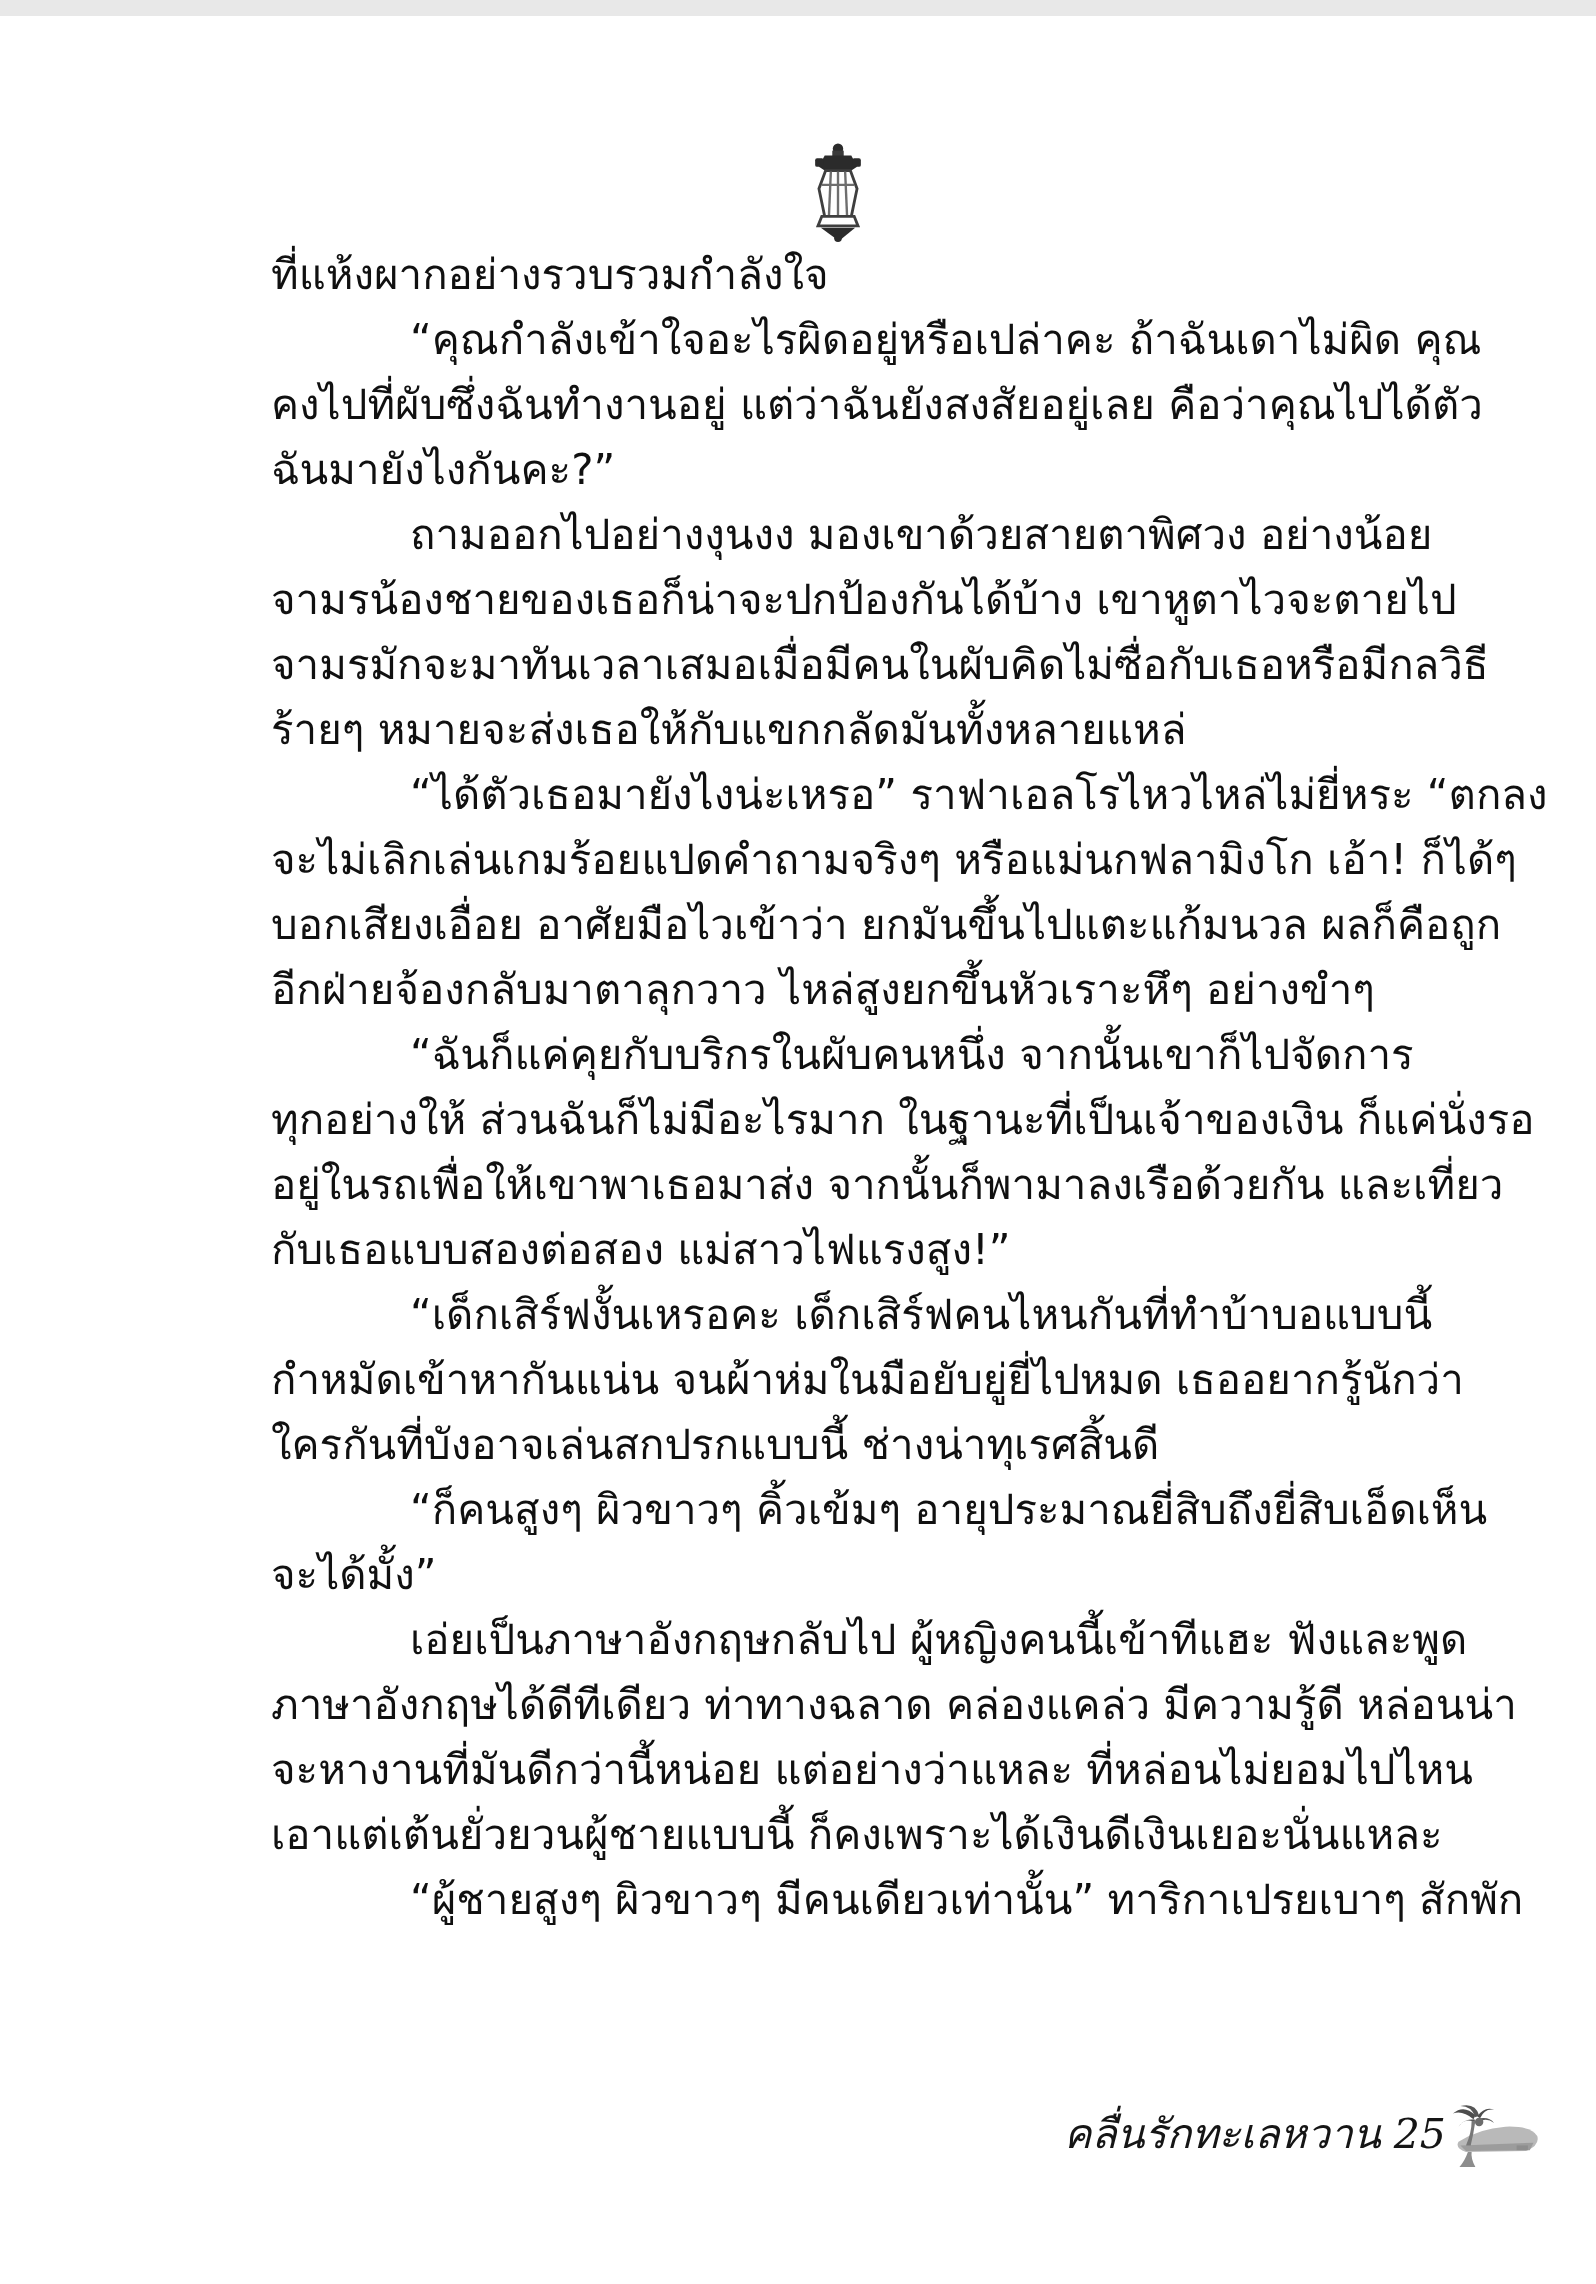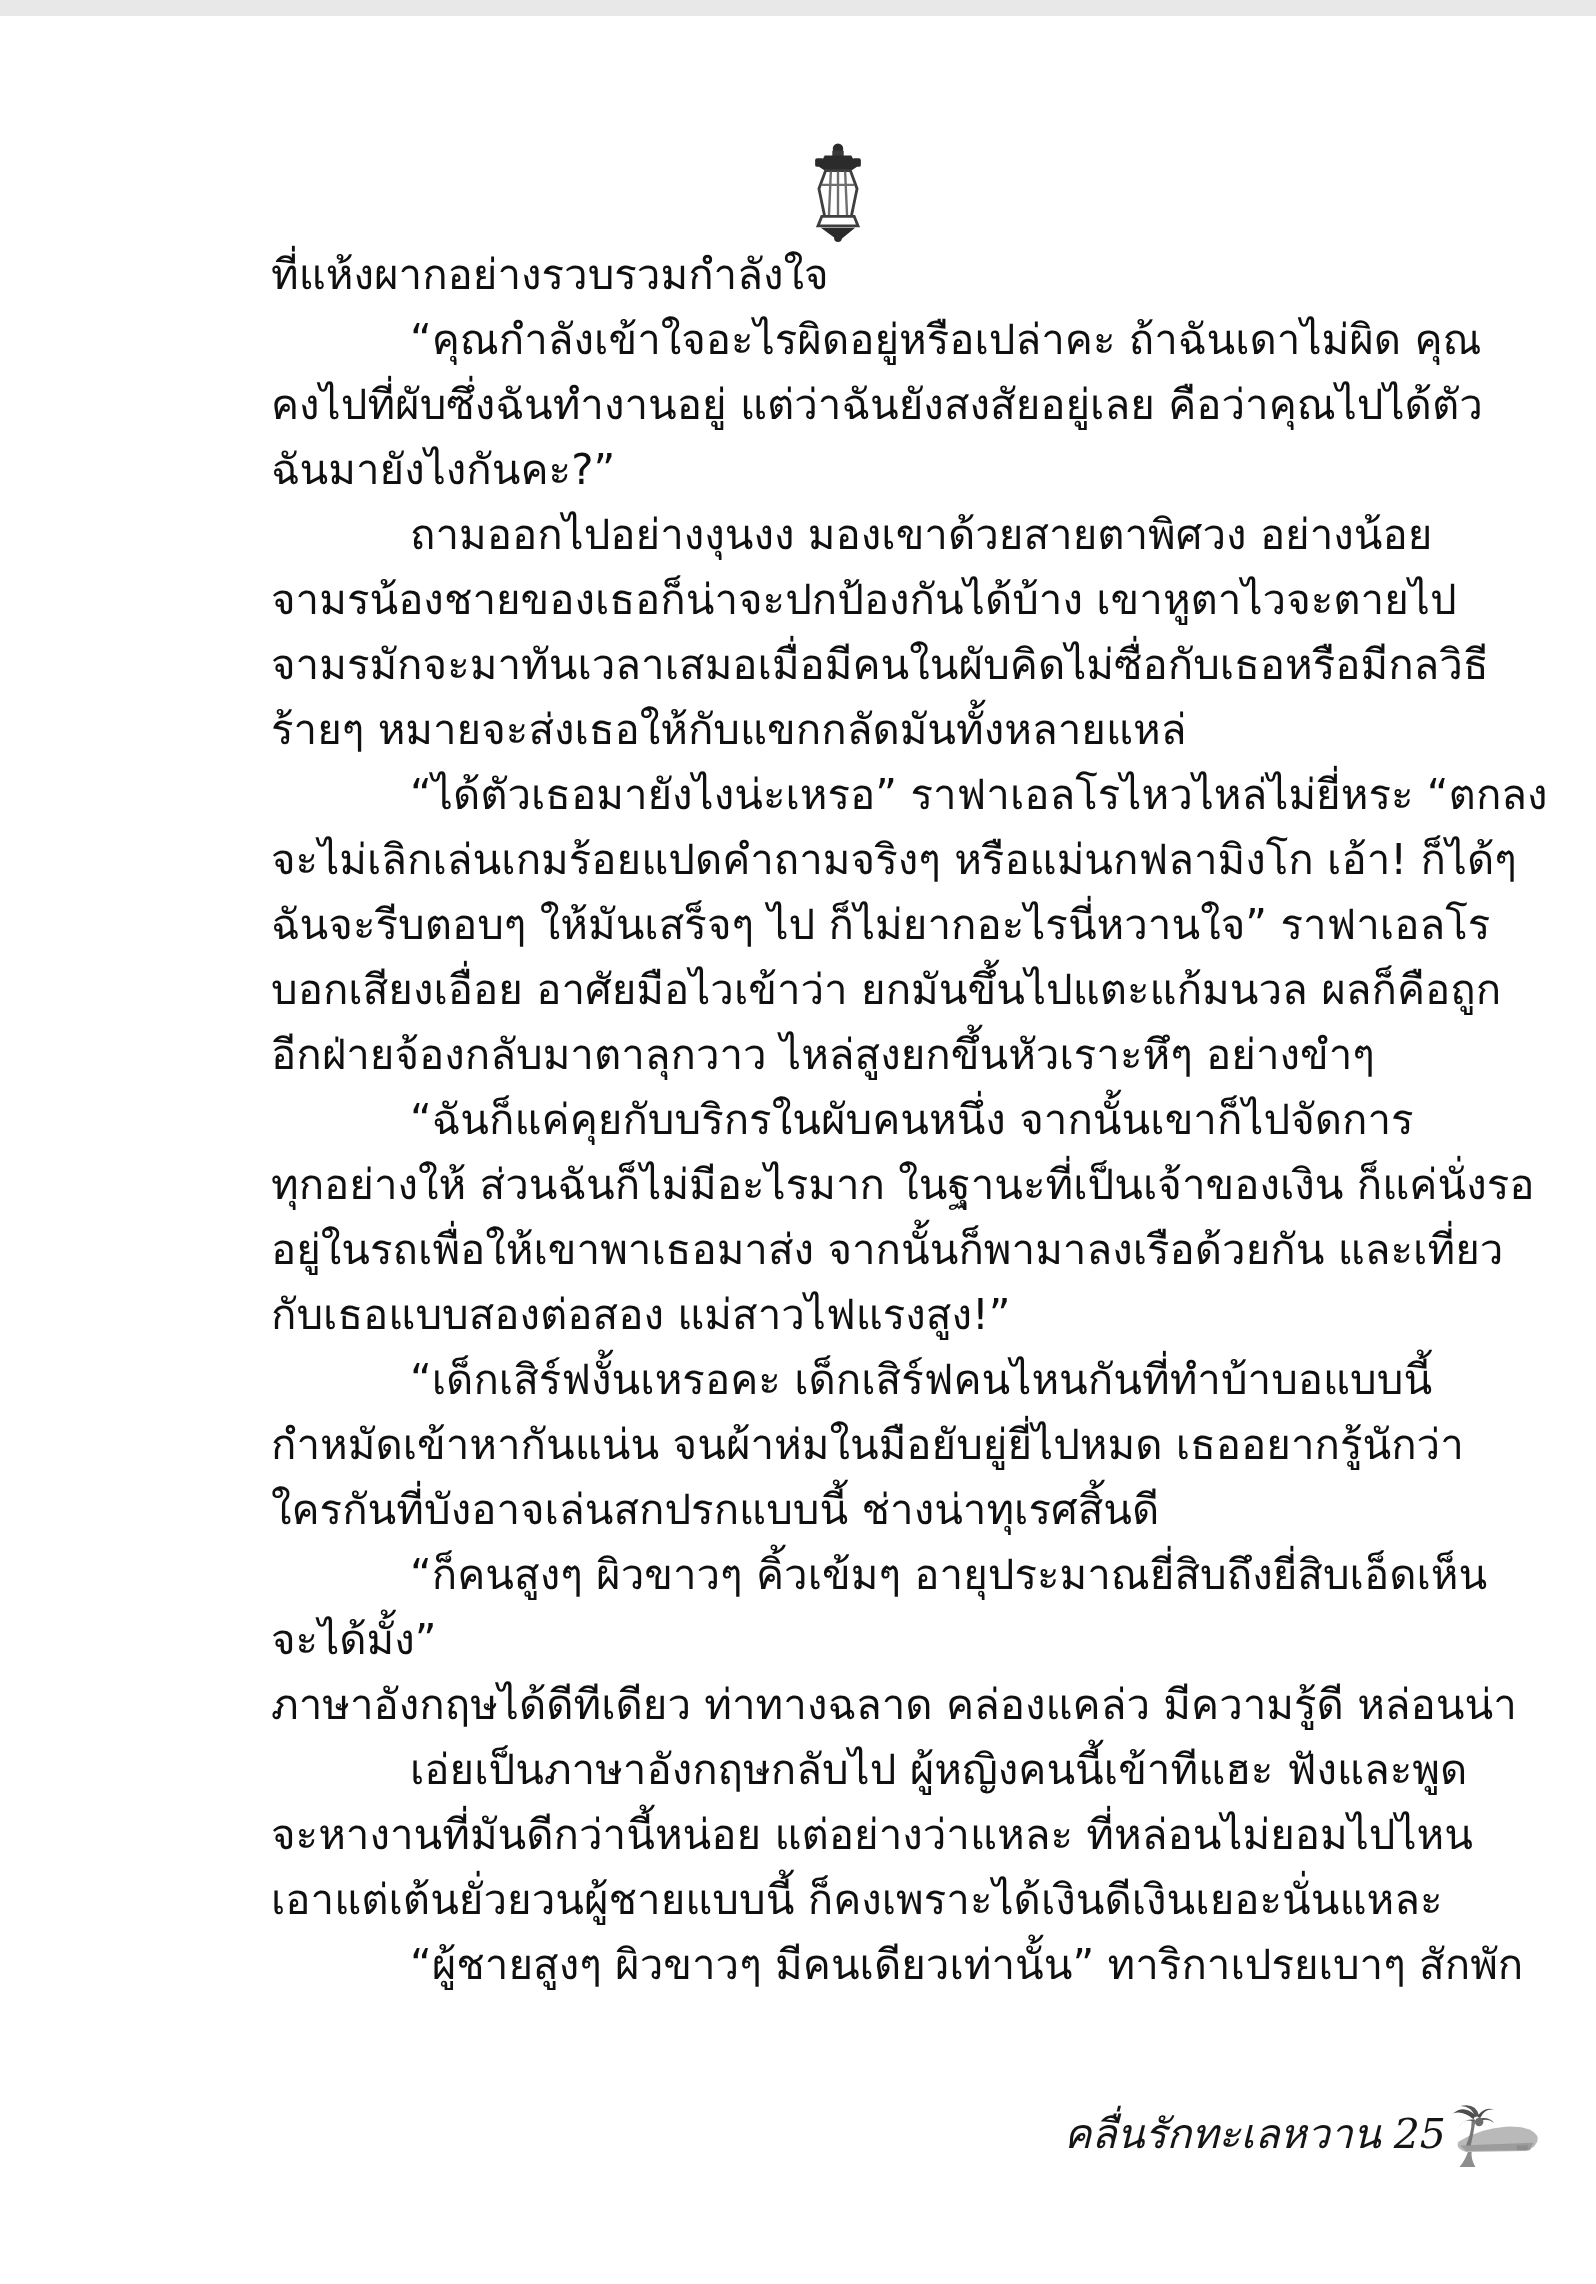--- a/index.html
+++ b/index.html
@@ -65,34 +65,33 @@
       <div class="line">ที่แห้งผากอย่างรวบรวมกำลังใจ</div>
       <div class="line indent">“คุณกำลังเข้าใจอะไรผิดอยู่หรือเปล่าคะ ถ้าฉันเดาไม่ผิด คุณ</div>
       <div class="line">คงไปที่ผับซึ่งฉันทำงานอยู่ แต่ว่าฉันยังสงสัยอยู่เลย คือว่าคุณไปได้ตัว</div>
       <div class="line">ฉันมายังไงกันคะ?”</div>
       <div class="line indent">ถามออกไปอย่างงุนงง มองเขาด้วยสายตาพิศวง อย่างน้อย</div>
       <div class="line">จามรน้องชายของเธอก็น่าจะปกป้องกันได้บ้าง เขาหูตาไวจะตายไป</div>
       <div class="line">จามรมักจะมาทันเวลาเสมอเมื่อมีคนในผับคิดไม่ซื่อกับเธอหรือมีกลวิธี</div>
       <div class="line">ร้ายๆ หมายจะส่งเธอให้กับแขกกลัดมันทั้งหลายแหล่</div>
       <div class="line indent">“ได้ตัวเธอมายังไงน่ะเหรอ” ราฟาเอลโรไหวไหล่ไม่ยี่หระ “ตกลง</div>
       <div class="line">จะไม่เลิกเล่นเกมร้อยแปดคำถามจริงๆ หรือแม่นกฟลามิงโก เอ้า! ก็ได้ๆ</div>
-      <div class="line">ฉันจะรีบตอบๆ ให้มันเสร็จๆ ไป ก็ไม่ยากอะไรนี่หวานใจ” ราฟาเอลโร</div>
       <div class="line">บอกเสียงเอื่อย อาศัยมือไวเข้าว่า ยกมันขึ้นไปแตะแก้มนวล ผลก็คือถูก</div>
       <div class="line">อีกฝ่ายจ้องกลับมาตาลุกวาว ไหล่สูงยกขึ้นหัวเราะหึๆ อย่างขำๆ</div>
       <div class="line indent">“ฉันก็แค่คุยกับบริกรในผับคนหนึ่ง จากนั้นเขาก็ไปจัดการ</div>
       <div class="line">ทุกอย่างให้ ส่วนฉันก็ไม่มีอะไรมาก ในฐานะที่เป็นเจ้าของเงิน ก็แค่นั่งรอ</div>
       <div class="line">อยู่ในรถเพื่อให้เขาพาเธอมาส่ง จากนั้นก็พามาลงเรือด้วยกัน และเที่ยว</div>
       <div class="line">กับเธอแบบสองต่อสอง แม่สาวไฟแรงสูง!”</div>
       <div class="line indent">“เด็กเสิร์ฟงั้นเหรอคะ เด็กเสิร์ฟคนไหนกันที่ทำบ้าบอแบบนี้</div>
       <div class="line">กำหมัดเข้าหากันแน่น จนผ้าห่มในมือยับยู่ยี่ไปหมด เธออยากรู้นักว่า</div>
       <div class="line">ใครกันที่บังอาจเล่นสกปรกแบบนี้ ช่างน่าทุเรศสิ้นดี</div>
       <div class="line indent">“ก็คนสูงๆ ผิวขาวๆ คิ้วเข้มๆ อายุประมาณยี่สิบถึงยี่สิบเอ็ดเห็น</div>
       <div class="line">จะได้มั้ง”</div>
+      <div class="line indent">เอ่ยเป็นภาษาอังกฤษกลับไป ผู้หญิงคนนี้เข้าทีแฮะ ฟังและพูด</div>
       <div class="line">ภาษาอังกฤษได้ดีทีเดียว ท่าทางฉลาด คล่องแคล่ว มีความรู้ดี หล่อนน่า</div>
-      <div class="line indent">เอ่ยเป็นภาษาอังกฤษกลับไป ผู้หญิงคนนี้เข้าทีแฮะ ฟังและพูด</div>
       <div class="line">จะหางานที่มันดีกว่านี้หน่อย แต่อย่างว่าแหละ ที่หล่อนไม่ยอมไปไหน</div>
       <div class="line">เอาแต่เต้นยั่วยวนผู้ชายแบบนี้ ก็คงเพราะได้เงินดีเงินเยอะนั่นแหละ</div>
       <div class="line indent">“ผู้ชายสูงๆ ผิวขาวๆ มีคนเดียวเท่านั้น” ทาริกาเปรยเบาๆ สักพัก</div>
     </div>
 
   <div class="footer">
     <div class="footer-text">
       <span>คลื่นรักทะเลหวาน</span>
       <span>25</span>
     </div>

